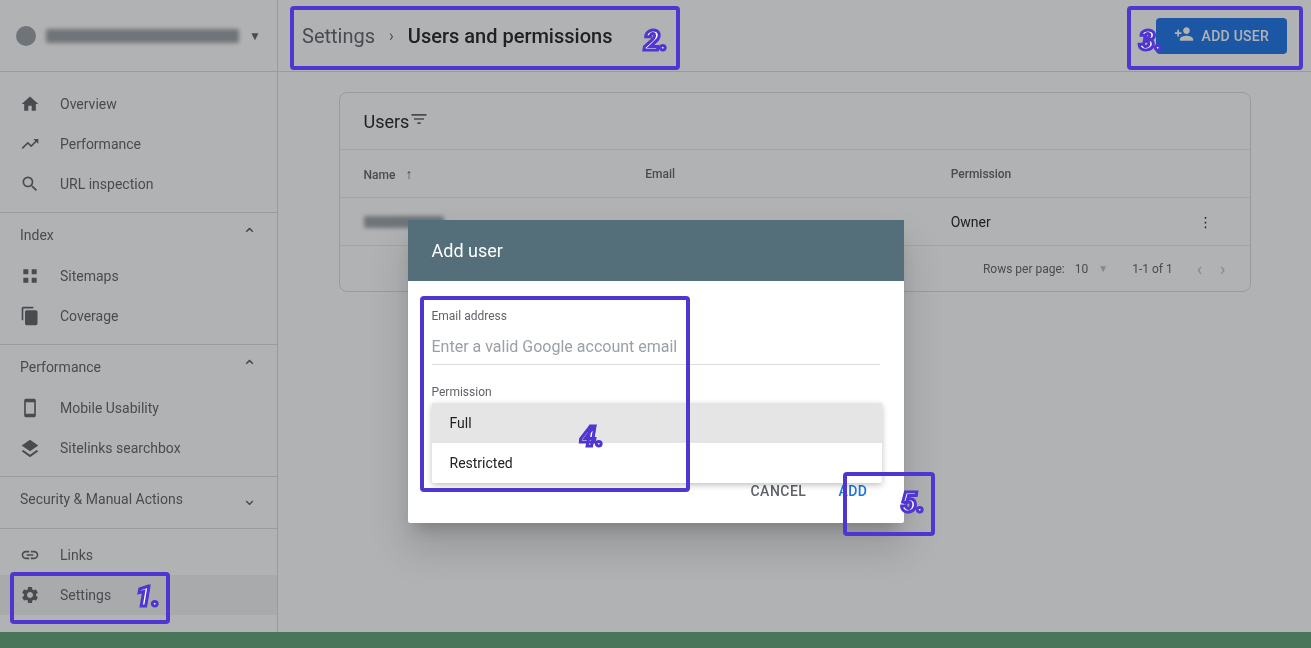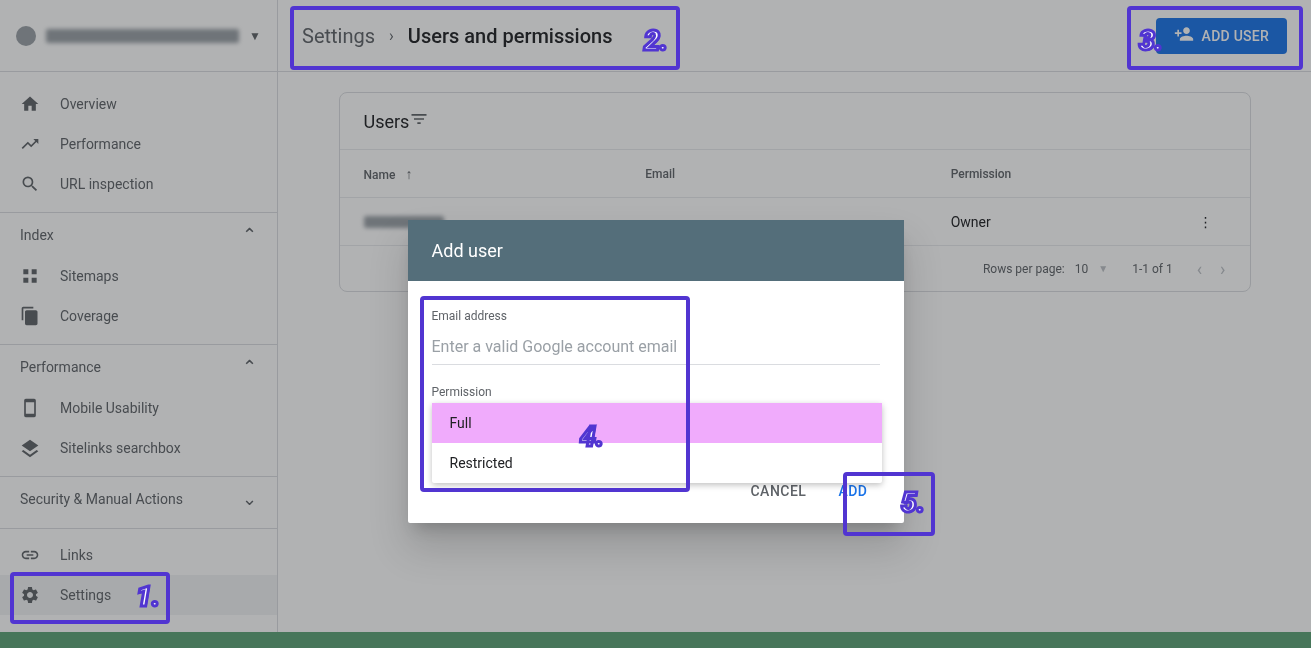--- a/index.html
+++ b/index.html
@@ -63,21 +63,21 @@
 .dialog { width: 496px; background: #fff; margin-top: 220px; border-radius: 2px; box-shadow: 0 11px 15px -7px rgba(0,0,0,.2), 0 24px 38px 3px rgba(0,0,0,.14); overflow: visible; position: relative; }
 .dialog-header { background: #546e7a; color: #fff; padding: 20px 24px; font-size: 18px; }
 .dialog-body { padding: 28px 24px 0; }
 .field-label { font-size: 12px; color: #5f6368; margin-bottom: 6px; }
 .text-input { width: 100%; border: none; border-bottom: 1px solid #dadce0; font-size: 16px; padding: 8px 0; outline: none; color: #202124; }
 .text-input::placeholder { color: #9aa0a6; }
 .perm-block { margin-top: 20px; position: relative; }
 
 .dropdown { position: absolute; left: 0; top: 18px; width: 450px; background: #fff; box-shadow: 0 2px 6px rgba(0,0,0,0.25); border-radius: 2px; z-index: 5; }
 .dropdown-item { padding: 12px 18px; font-size: 14px; color: #202124; cursor: pointer; }
-.dropdown-item.highlight { background: #f0abfc; }
+.dropdown-item.highlight { background: #e5e5e5; }
 
 .dialog-actions { display: flex; justify-content: flex-end; gap: 8px; padding: 70px 24px 16px; }
 .flat-btn { background: none; border: none; color: #5f6368; font-size: 14px; font-weight: 500; padding: 8px 12px; cursor: pointer; letter-spacing: 0.5px; }
 .flat-btn.primary { color: #1a73e8; }
 
 
 .callout { position: absolute; border: 4px solid #5135d1; border-radius: 4px; pointer-events: none; z-index: 50; }
 .callout .num { position: absolute; font-size: 28px; font-weight: 900; font-style: italic; color: #fff; -webkit-text-stroke: 3px #5135d1; text-shadow: 1px 1px 0 #5135d1; }
 
 .green-bars { position: absolute; left: 0; width: 1311px; height: 16px; background: #47765a; }

